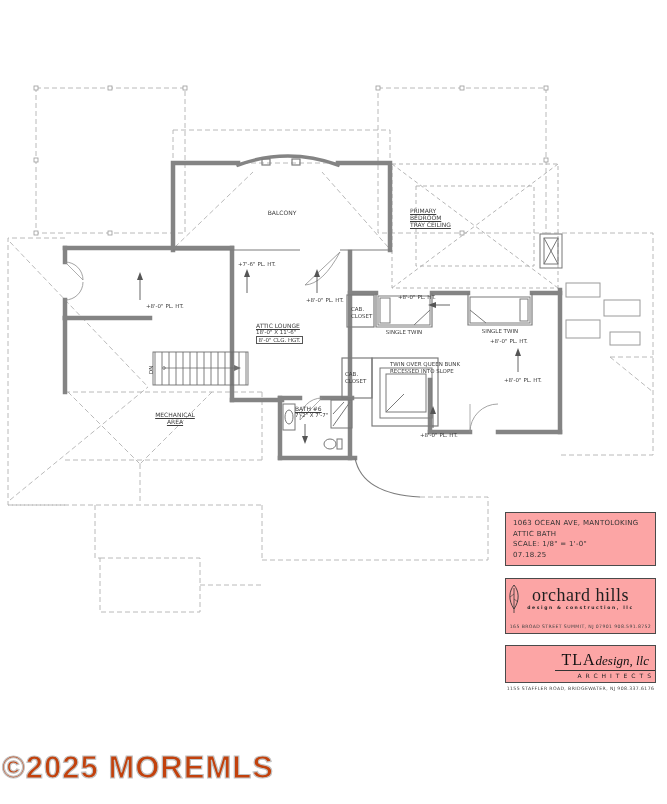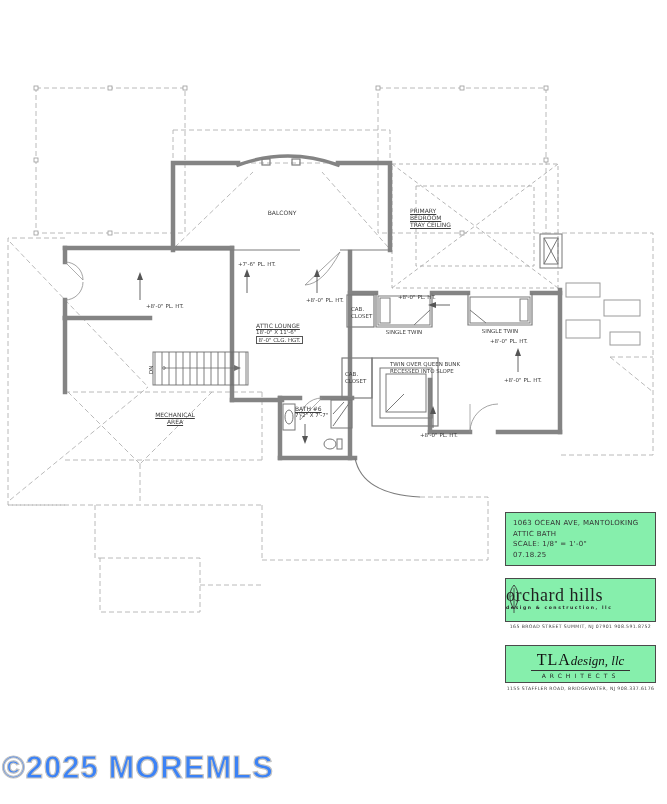--- a/index.html
+++ b/index.html
@@ -7,35 +7,35 @@
   #sheet{position:absolute;left:0;top:0;width:667px;height:804px;}
   svg{position:absolute;left:0;top:0;}
   
   .pl{position:absolute;color:#3c3c3c;font-size:6px;line-height:7px;letter-spacing:0px;white-space:nowrap;}
   .pl.center{text-align:center;}
   .pl .u{text-decoration:underline;}
   .pl .box{display:inline-block;border:0.5px solid #555;padding:0 1.5px;}
   .pl.rot{transform:rotate(-90deg);transform-origin:left top;}
   .tiny{font-size:5.5px;line-height:6.5px;}
   
-  .tb{position:absolute;left:505px;width:151px;border:1px solid #4a4a4a;background:#86efac;color:#333;box-sizing:border-box;}
+  .tb{position:absolute;left:505px;width:151px;border:1px solid #4a4a4a;background:#fca5a5;color:#333;box-sizing:border-box;}
   #tb-project{top:512px;height:54px;padding:5px 7px;font-size:7px;line-height:10.5px;letter-spacing:0.3px;}
-  #tb-builder{top:578px;height:44px;padding-top:6px;}
+  #tb-builder{top:578px;height:56px;text-align:center;padding-top:6px;}
   #tb-builder .bname{font-family:"Liberation Serif",serif;font-size:18px;letter-spacing:0.5px;color:#1f1f1f;display:inline-block;vertical-align:top;}
   #tb-builder .btag{font-size:4.5px;font-weight:bold;letter-spacing:1.6px;color:#2a2a2a;margin-top:-1px;}
   .addr{position:absolute;left:505px;width:151px;font-size:4.6px;letter-spacing:0.4px;color:#444;text-align:center;white-space:nowrap;}
   #addr-builder{top:624px;}
-  #tb-architect{top:645px;height:38px;text-align:center;padding-top:4px;}
+  #tb-architect{top:645px;height:38px;text-align:right;padding-top:4px;}
   #tb-architect .nm{display:inline-block;border-bottom:1px solid #333;padding:0 6px 1px 6px;}
   #tb-architect .tla{font-family:"Liberation Serif",serif;font-size:16px;letter-spacing:1px;color:#111;}
   #tb-architect .rest{font-family:"Liberation Serif",serif;font-style:italic;font-size:13px;color:#111;}
   #tb-architect .atag{font-size:6px;letter-spacing:4px;color:#222;margin-top:1px;}
   #addr-architect{top:686px;}
   
-  #watermark{position:absolute;left:2px;top:750px;font-family:"Liberation Sans",sans-serif;font-size:31px;font-weight:bold;color:#3b82f6;-webkit-text-stroke:1.2px #c3c3c3;letter-spacing:1px;}
+  #watermark{position:absolute;left:2px;top:750px;font-family:"Liberation Sans",sans-serif;font-size:31px;font-weight:bold;color:#c2410c;-webkit-text-stroke:1.2px #c3c3c3;letter-spacing:1px;}
 </style>
 </head>
 <body>
 
 <div id="sheet">
 
   <svg width="667" height="804" viewBox="0 0 667 804">
 
     <g stroke="#b2b2b2" stroke-width="0.9" fill="none" stroke-dasharray="5 3">
       <rect x="36" y="88" width="149" height="145"></rect>

